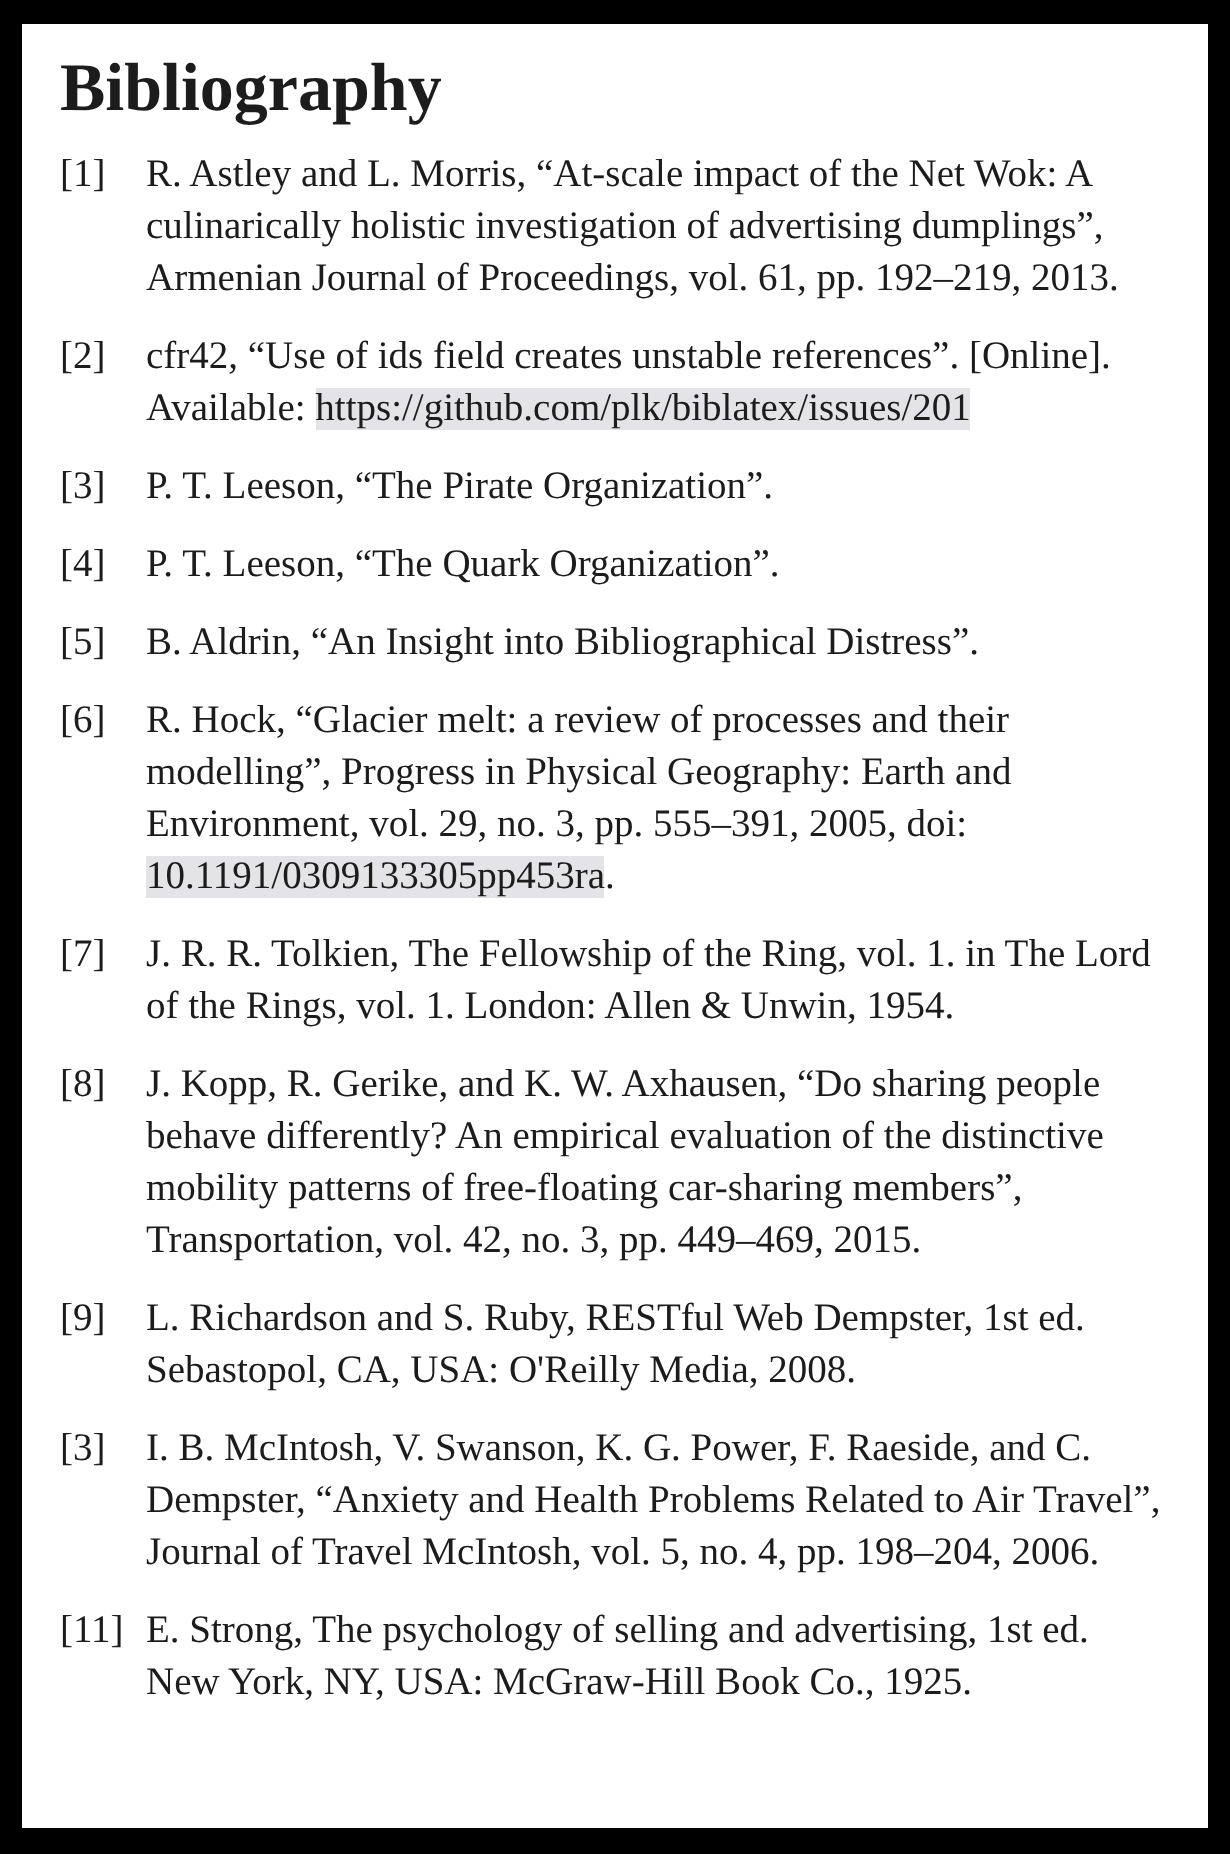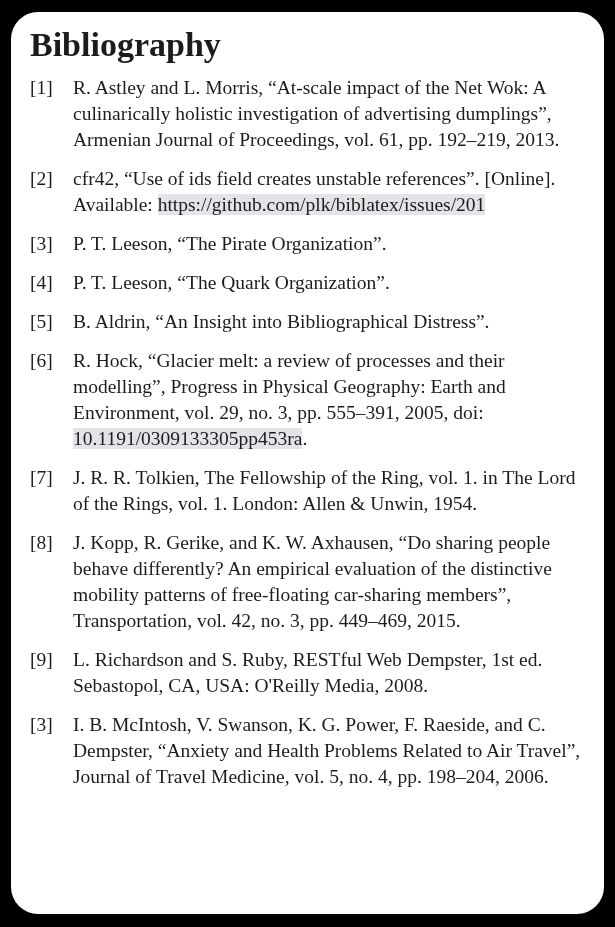--- a/index.html
+++ b/index.html
@@ -18,21 +18,20 @@
     position: absolute;
     left: 11px;
     top: 12px;
     right: 11px;
     bottom: 13px;
     background: var(--page-bg, #fff);
     color: var(--text, #1c1c1c);
     box-sizing: border-box;
     padding: 13px 19px 0 19px;
     overflow: hidden;
-    border-radius: 27px;
   }
   h1.page-title {
     font-size: 34px;
     font-weight: bold;
     line-height: 1.15;
     margin: 0 0 11px 0;
     color: var(--text, #1c1c1c);
   }
   .bib-list {
     display: block;
@@ -98,16 +97,20 @@
       <div class="entry">
         <span class="label">[8]</span>
         <span class="text"><span class="plain">J. Kopp, R. Gerike, and K. W. Axhausen, “Do sharing people behave differently? An empirical evaluation of the distinctive mobility patterns of free-floating car-sharing members”, </span><span class="italic">Transportation</span><span class="plain">, vol. 42, no. 3, pp. 449–469, 2015.</span></span>
       </div>
       <div class="entry">
         <span class="label">[9]</span>
         <span class="text"><span class="plain">L. Richardson and S. Ruby, </span><span class="italic">RESTful Web Dempster</span><span class="plain">, 1st ed. Sebastopol, CA, USA: O'Reilly Media, 2008.</span></span>
       </div>
       <div class="entry">
         <span class="label">[3]</span>
-        <span class="text"><span class="plain">I. B. McIntosh, V. Swanson, K. G. Power, F. Raeside, and C. Dempster, “Anxiety and Health Problems Related to Air Travel”, </span><span class="italic">Journal of Travel Medicine</span><span class="plain">, vol. 5, no. 4, pp. 198–204, 2006.</span></span>
+        <span class="text"><span class="plain">I. B. McIntosh, V. Swanson, K. G. Power, F. Raeside, and C. Dempster, “Anxiety and Health Problems Related to Air Travel”, </span><span class="italic">Journal of Travel McIntosh</span><span class="plain">, vol. 5, no. 4, pp. 198–204, 2006.</span></span>
+      </div>
+      <div class="entry">
+        <span class="label">[11]</span>
+        <span class="text"><span class="plain">E. Strong, </span><span class="italic">The psychology of selling and advertising</span><span class="plain">, 1st ed. New York, NY, USA: McGraw-Hill Book Co., 1925.</span></span>
       </div>
     </div>
 </div>
 
 </body></html>

